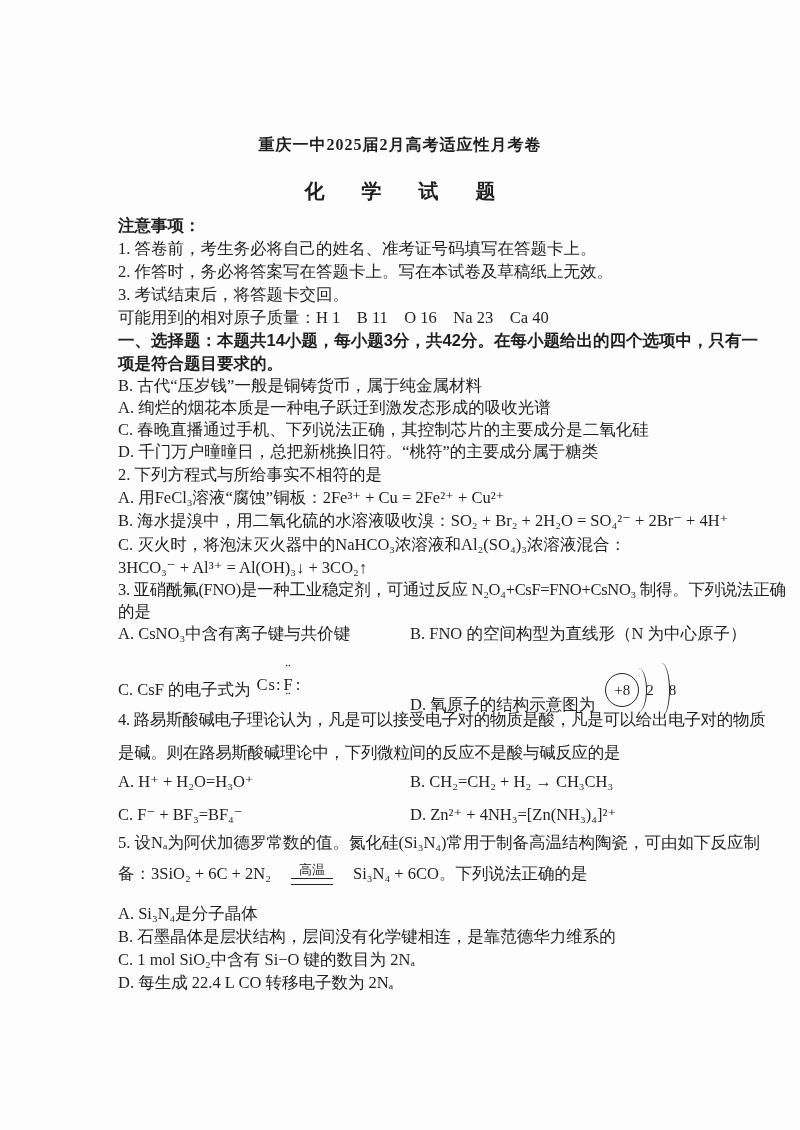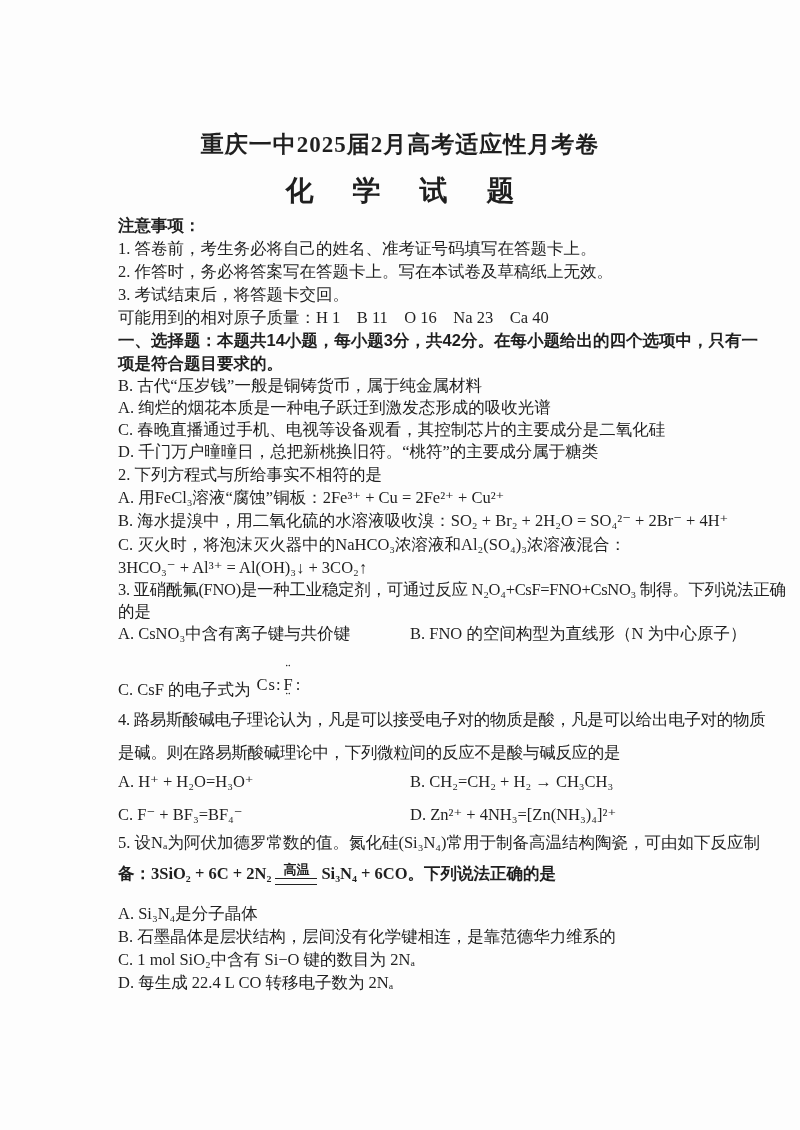--- a/index.html
+++ b/index.html
@@ -1,59 +1,59 @@
 <!DOCTYPE html>
 <html><head>
 <meta charset="utf-8">
 <style>
   html,body{margin:0;padding:0;}
   body{width:800px;height:1130px;background:#fdfdfd;position:relative;overflow:hidden;
        font-family:"Liberation Serif","DejaVu Serif",serif;color:#1f1f1f;}
   .doc{position:relative;width:800px;height:1130px;}
-  h1{margin:132px 0 0;text-align:center;font-size:23px;line-height:26px;font-weight:700;letter-spacing:1px;}
-  h2{margin:18px 0 6px;text-align:center;font-size:28px;line-height:30px;font-weight:700;letter-spacing:16px;text-indent:16px;}
+  h1{margin:132px 0 0;text-align:center;font-size:16px;line-height:26px;font-weight:700;letter-spacing:1px;}
+  h2{margin:18px 0 6px;text-align:center;font-size:20px;line-height:30px;font-weight:700;letter-spacing:16px;text-indent:16px;}
   .bodytext{margin:8px 0 0 118px;font-size:16.5px;}
   .bodytext p{margin:0;line-height:23px;white-space:nowrap;}
   .hei{font-family:"Liberation Sans","DejaVu Sans",sans-serif;font-weight:700;}
   .nh{line-height:24px;margin-top:0;}
   .ni{margin-left:28px;line-height:26px;}
   .am{margin-left:4px;line-height:24px;}
   .sec{line-height:23px;}
   .sec2{margin-left:28px;}
   .q p{line-height:22px;}
   .q2 p{line-height:23.2px;}
   .row{display:flex;}
   .row .l{width:292px;flex:0 0 292px;}
   .row .r{flex:0 0 auto;}
   .cdrow{margin-top:34px;height:24px;}
   .abrow p{line-height:22px;}
   .q4 .stem{line-height:33px;letter-spacing:-0.3px;}
   .q4 .row1{margin-top:2px;}
   .q4 .row2{margin-top:11px;}
   .q5{margin-top:6px;}
-  .eqline{height:40px;display:flex;align-items:center;white-space:nowrap;font-weight:bold;}
+  .eqline{height:40px;display:flex;align-items:center;white-space:nowrap;}
   .q5opts p{line-height:23px;}
   .q5opts{margin-top:8px;}
   .q3{ }
   .q3 .stem1{letter-spacing:-0.3px;}
   
   .eform{position:relative;top:-5px;margin-left:6px;letter-spacing:1px;display:inline-block;}
   .eatom{position:relative;margin:0 2px;display:inline-block;}
   .eatom::before{content:"\00A8";position:absolute;top:-10px;left:2px;font-size:15px;line-height:10px;}
   .eatom::after{content:"\00A8";position:absolute;bottom:-6px;left:2px;font-size:15px;line-height:10px;}
   
   .adia{display:inline-flex;align-items:center;position:relative;top:-16px;margin-left:10px;vertical-align:middle;}
   .nucleus{width:32px;height:32px;border:1.6px solid #222;border-radius:50%;display:inline-flex;
            align-items:center;justify-content:center;font-size:15px;}
   .arc{display:inline-block;width:16px;height:44px;border:none;border-right:1.6px solid #222;
        border-radius:50%;margin-left:-9px;}
   .arc2{height:54px;margin-left:-1px;}
   .shn{font-size:15px;margin-left:-1px;}
   
-  .rxn{display:inline-flex;flex-direction:column;align-items:center;margin:0 4px;}
+  .rxn{display:inline-flex;flex-direction:column;align-items:center;margin:0 20px;}
   .rxn .cond{font-size:13px;line-height:14px;}
   .rxn .dl{width:42px;height:5px;border-top:1.3px solid #222;border-bottom:1.3px solid #222;margin-top:1px;}
 </style>
 </head>
 <body>
 
 <div class="doc">
 
   <h1>重庆一中2025届2月高考适应性月考卷</h1>
   <h2>化 学 试 题</h2>
@@ -65,21 +65,21 @@
     <p class="ni">2. 作答时，务必将答案写在答题卡上。写在本试卷及草稿纸上无效。</p>
     <p class="ni">3. 考试结束后，将答题卡交回。</p>
     <p class="am">可能用到的相对原子质量：H 1　B 11　O 16　Na 23　Ca 40</p>
 
     <p class="hei sec">一、选择题：本题共14小题，每小题3分，共42分。在每小题给出的四个选项中，只有一</p>
     <p class="hei sec sec2">项是符合题目要求的。</p>
 
     <div class="q q1">
       <p>B. 古代“压岁钱”一般是铜铸货币，属于纯金属材料</p>
       <p>A. 绚烂的烟花本质是一种电子跃迁到激发态形成的吸收光谱</p>
-      <p>C. 春晚直播通过手机、电视等设备观看，其控制芯片的主要成分是二氧化硅</p>
+      <p>C. 春晚直播通过手机、下列说法正确，其控制芯片的主要成分是二氧化硅</p>
       <p>D. 千门万户曈曈日，总把新桃换旧符。“桃符”的主要成分属于糖类</p>
     </div>
 
     <div class="q q2">
       <p>2. 下列方程式与所给事实不相符的是</p>
       <p>A. 用FeCl₃溶液“腐蚀”铜板：2Fe³⁺ + Cu = 2Fe²⁺ + Cu²⁺</p>
       <p>B. 海水提溴中，用二氧化硫的水溶液吸收溴：SO₂ + Br₂ + 2H₂O = SO₄²⁻ + 2Br⁻ + 4H⁺</p>
       <p>C. 灭火时，将泡沫灭火器中的NaHCO₃浓溶液和Al₂(SO₄)₃浓溶液混合：</p>
       <p>3HCO₃⁻ + Al³⁺ = Al(OH)₃↓ + 3CO₂↑</p>
     </div>
@@ -87,20 +87,29 @@
     <div class="q q3">
       <p class="stem1">3. 亚硝酰氟(FNO)是一种工业稳定剂，可通过反应 N₂O₄+CsF=FNO+CsNO₃ 制得。下列说法正确</p>
       <p>的是</p>
       <div class="row abrow">
         <p class="l">A. CsNO₃中含有离子键与共价键</p>
         <p class="r">B. FNO 的空间构型为直线形（N 为中心原子）</p>
       </div>
       <div class="row cdrow">
         <p class="l">
           <span>C. CsF 的电子式为</span><span class="eform"><span>Cs:</span><span class="eatom">F</span><span>:</span></span>
+        </p>
+        <p class="r">
+          <span>D. 氧原子的结构示意图为</span><span class="adia">
+              <span class="nucleus">+8</span>
+              <span class="arc"></span>
+              <span class="shn">2</span>
+              <span class="arc arc2"></span>
+              <span class="shn">8</span>
+            </span>
         </p>
       </div>
     </div>
 
     <div class="q q4">
       <p class="stem">4. 路易斯酸碱电子理论认为，凡是可以接受电子对的物质是酸，凡是可以给出电子对的物质</p>
       <p class="stem">是碱。则在路易斯酸碱理论中，下列微粒间的反应不是酸与碱反应的是</p>
       <div class="row row1">
         <p class="l">A. H⁺ + H₂O=H₃O⁺</p>
         <p class="r">B. CH₂=CH₂ + H₂ → CH₃CH₃</p>

